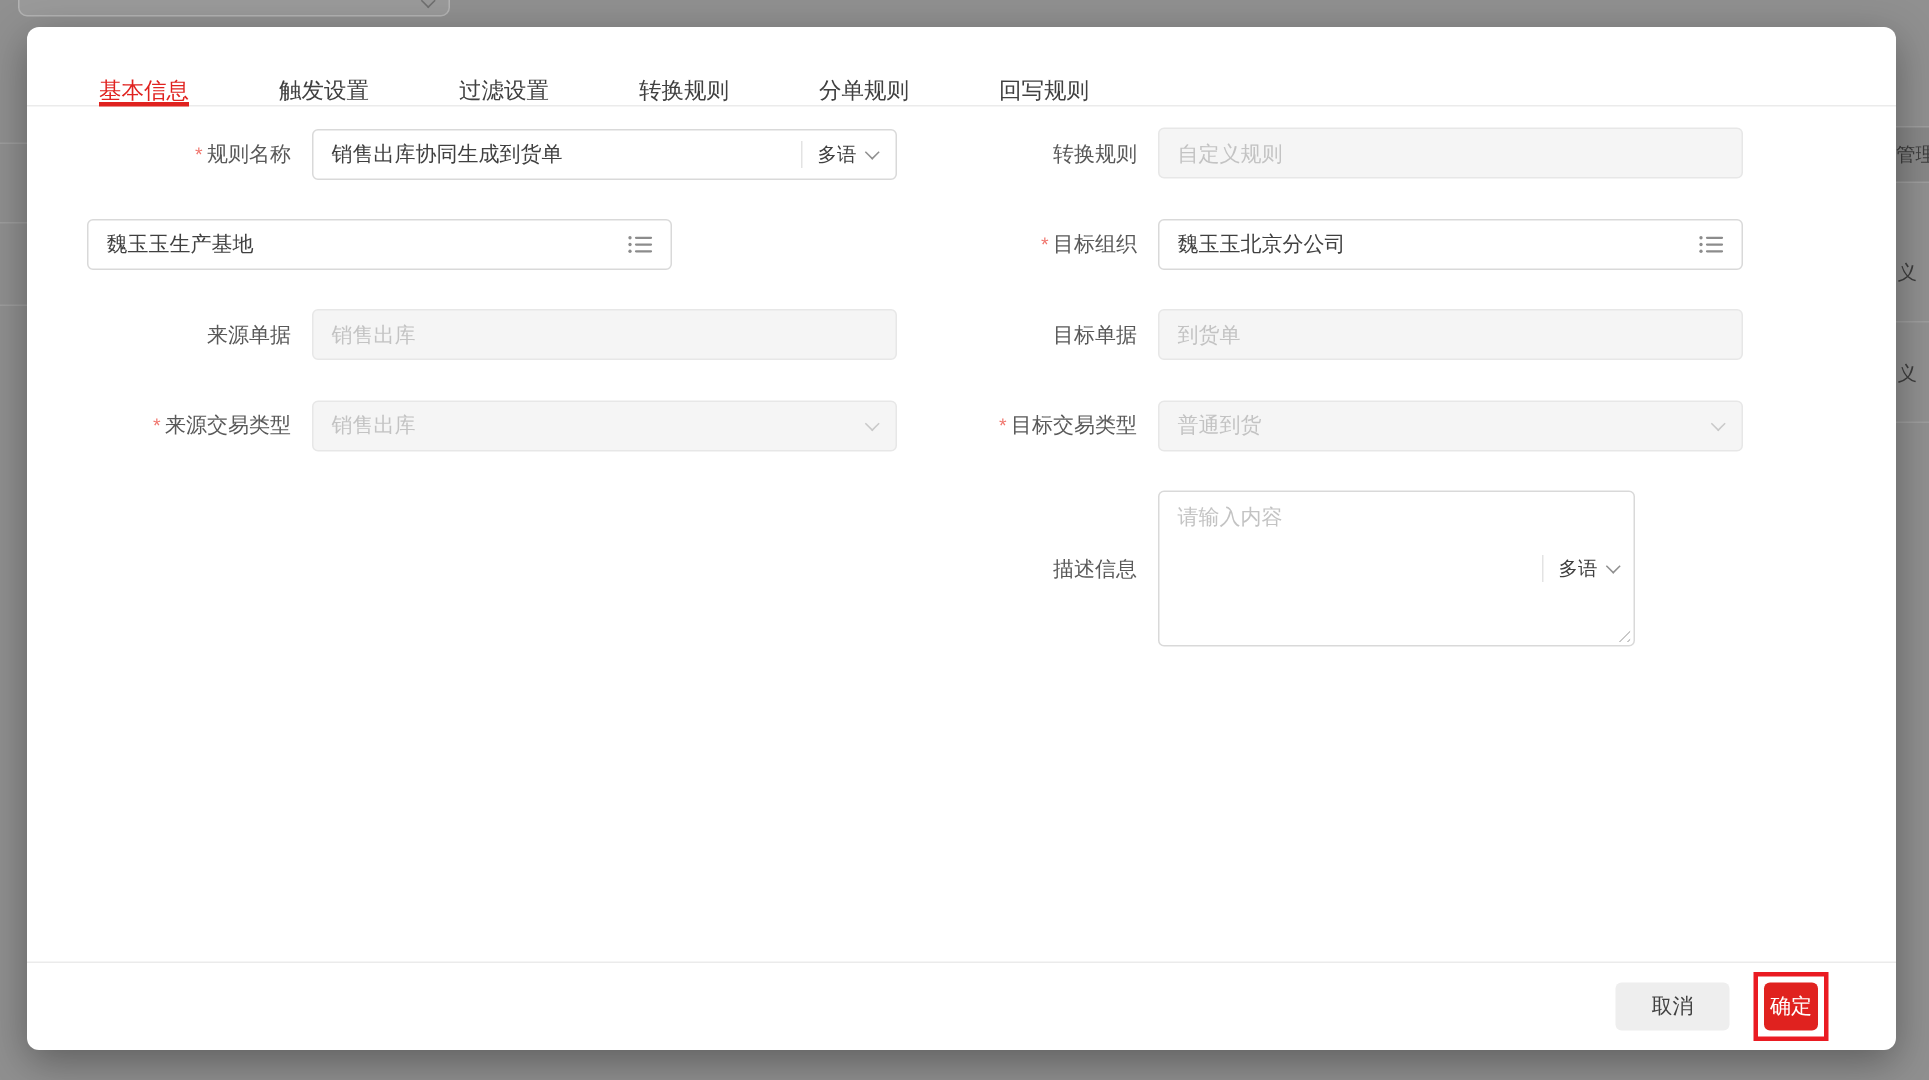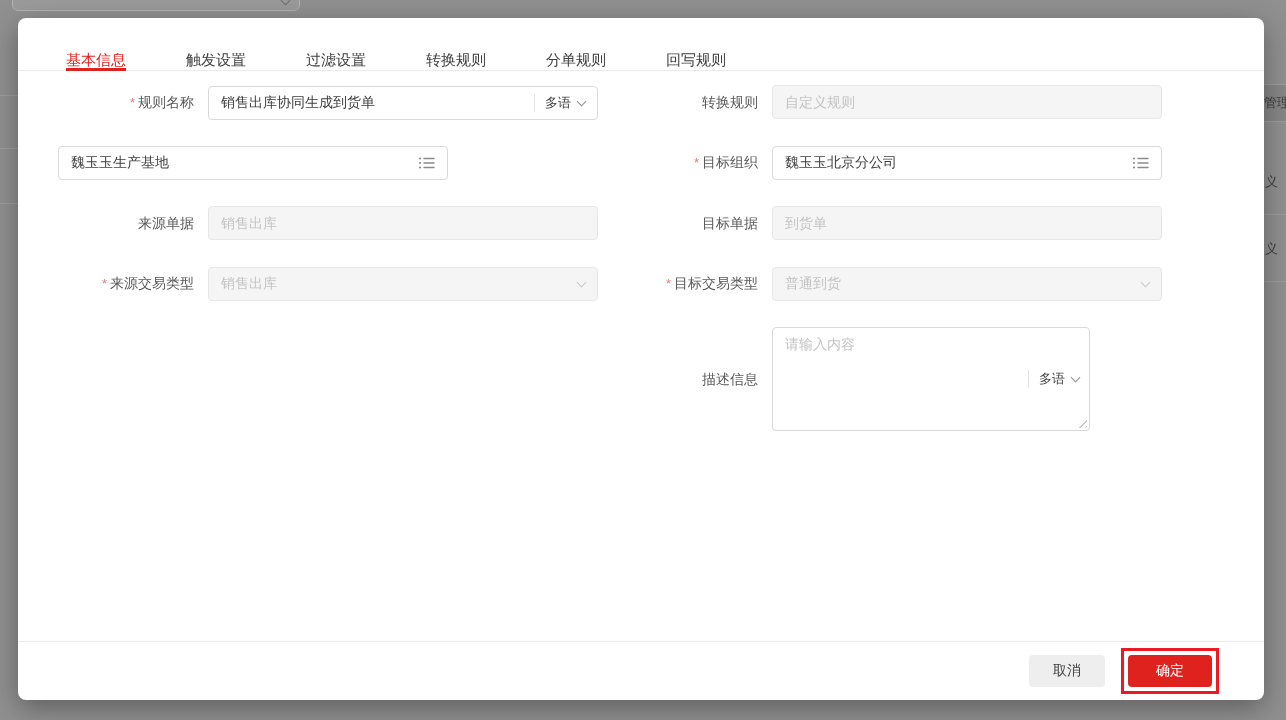--- a/index.html
+++ b/index.html
@@ -75,21 +75,21 @@
   .resize-grip { position:absolute; right:2px; bottom:2px; width:9px; height:9px;
                  background:repeating-linear-gradient(135deg, transparent 0 3px, #c9c9c9 3px 4px);
                  clip-path:polygon(100% 0, 100% 100%, 0 100%); cursor:nwse-resize; }
 
   .footer { position:absolute; left:0; right:0; bottom:0; height:59px; border-top:1px solid #ebebeb;
             display:flex; align-items:center; justify-content:flex-end; padding-right:45px; }
   .btn { height:32px; border:none; border-radius:4px; font-size:14px; font-family:inherit;
          cursor:pointer; }
   .btn-cancel { background:#eee; color:#404040; padding:0 24px; }
   .annotation { display:inline-flex; border:3px solid #ea1b22; padding:4px; margin-left:16px; }
-  .btn-confirm { background:#e0221f; color:#fff; padding:0 28px; }
+  .btn-confirm { background:#e0221f; color:#fff; padding:0 4px; }
 </style>
 </head>
 <body>
 
 <div class="stage">
 
   <div class="bg-select">
     <span class="chev"></span>
   </div>
   <div class="bg-left-line" style="top:95px"></div>

